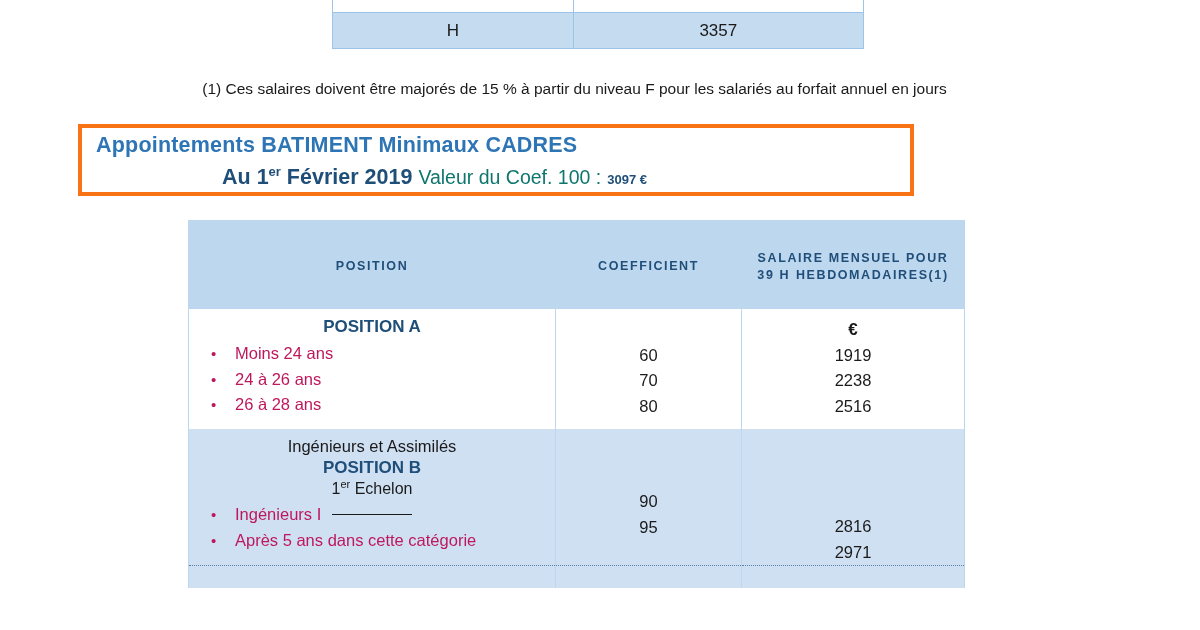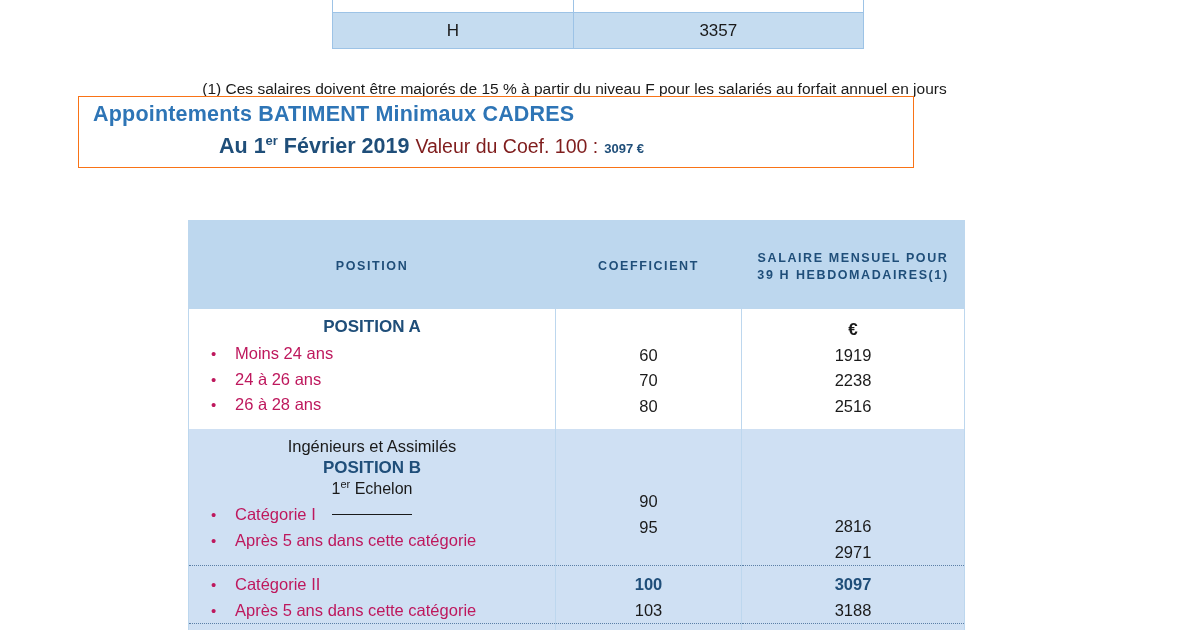--- a/index.html
+++ b/index.html
@@ -38,23 +38,23 @@
     left: 0; top: 80px;
     width: 1149px;
     text-align: center;
     font-size: 15.5px;
     color: #1a1a1a;
   }
 
   
   .title-box {
     position: absolute;
-    left: 78px; top: 96px;
+    left: 78px; top: 124px;
     width: 836px; height: 72px;
-    border: 1px solid #f97316;
+    border: 4px solid #f97316;
     background: #ffffff;
   }
   .title-line1 {
     position: absolute;
     left: 14px; top: 5px;
     font-size: 21.5px;
     font-weight: bold;
     color: #2e75b6;
     letter-spacing: 0.2px;
   }
@@ -64,21 +64,21 @@
     font-size: 21.5px;
     white-space: nowrap;
   }
   .title-line2 .bold-dark {
     font-weight: bold;
     color: #1f4e79;
   }
   .title-line2 .sup { font-size: 13px; vertical-align: super; }
   .title-line2 .light {
     font-weight: normal;
-    color: #7f1d1d;
+    color: #0f766e;
     font-size: 19.5px;
   }
   .title-line2 .value {
     font-weight: bold;
     color: #1f4e79;
     font-size: 13px;
   }
 
   
   .main-table {
@@ -239,58 +239,38 @@
       </tr>
 
       <tr class="row-shade">
         <td>
           <div class="plain-center">Ingénieurs et Assimilés</div>
           <div class="group-head" style="padding-top:2px">POSITION B</div>
           <div class="echelon">
             <span class="u"><span>1</span><span class="sup">er</span><span> Echelon</span></span>
           </div>
           <ul class="bullets">
-            <li>Catégorie I</li>
+            <li>Ingénieurs I</li>
             <li>Après 5 ans dans cette catégorie</li>
           </ul>
         </td>
         <td>
           <div class="num-stack" style="padding-top:60px">
             <div>90</div>
             <div>95</div>
           </div>
         </td>
         <td>
           <div class="num-stack" style="padding-top:85px">
             <div>2816</div>
             <div>2971</div>
           </div>
         </td>
       </tr>
 
-      <tr class="row-shade">
-        <td class="dotted-top">
-          <ul class="bullets" style="margin-top:6px">
-            <li>Catégorie II</li>
-            <li>Après 5 ans dans cette catégorie</li>
-          </ul>
-        </td>
-        <td class="dotted-top">
-          <div class="num-stack pad-top-0">
-            <div class="bold-blue">100</div>
-            <div>103</div>
-          </div>
-        </td>
-        <td class="dotted-top">
-          <div class="num-stack pad-top-0">
-            <div class="bold-blue">3097</div>
-            <div>3188</div>
-          </div>
-        </td>
-      </tr>
 
       <tr class="row-shade clip-row">
         <td class="dotted-top">&nbsp;</td>
         <td class="dotted-top">&nbsp;</td>
         <td class="dotted-top">&nbsp;</td>
       </tr>
     </tbody>
   </table>
 
 </div>

